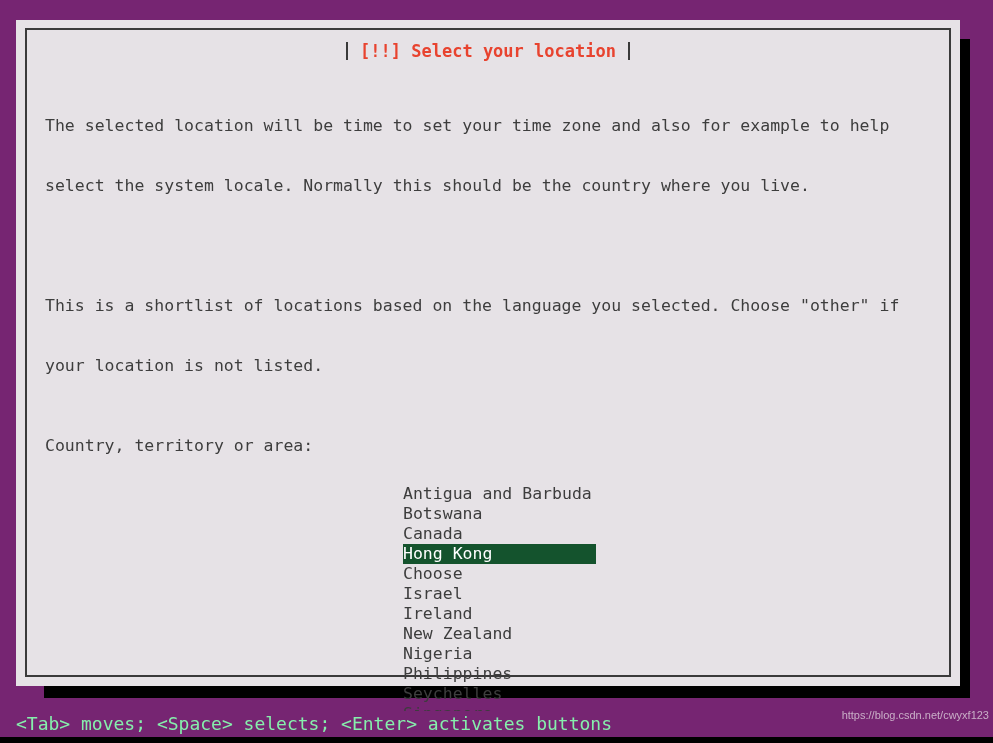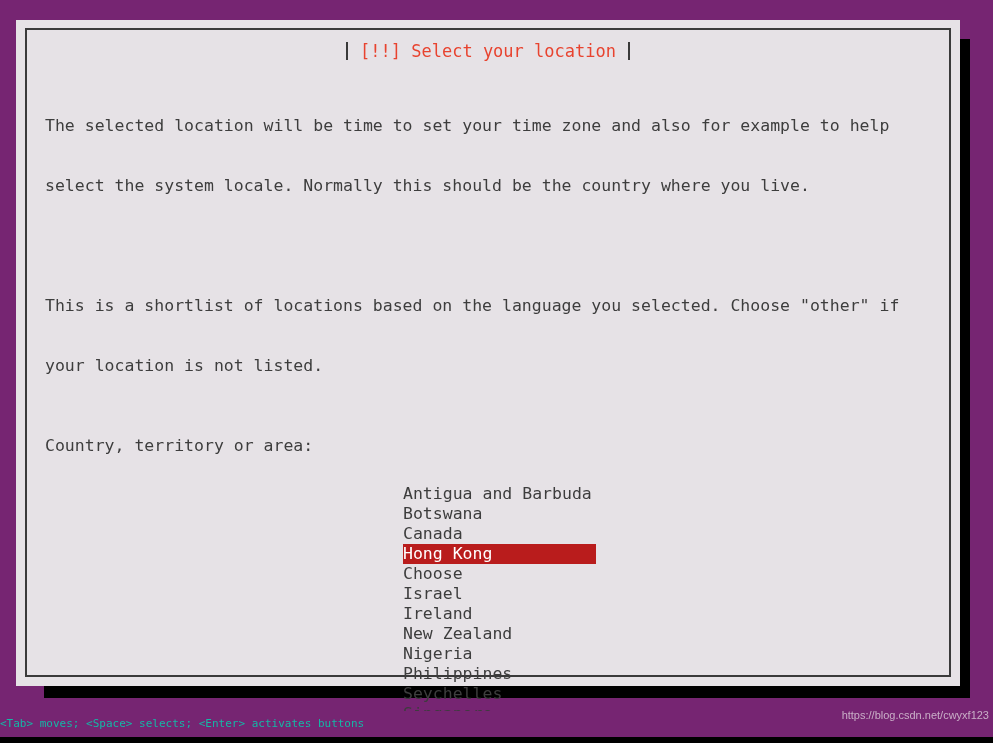--- a/index.html
+++ b/index.html
@@ -59,20 +59,21 @@
   #title-bar {
     position: absolute;
     left: 0;
     top: 20px;
     width: 944px;
     height: 22px;
     display: flex;
     align-items: center;
     justify-content: center;
     pointer-events: none;
+    font-weight: bold;
   }
   .title-tick {
     width: 2px;
     height: 18px;
     background: #3a3a3a;
   }
   #dialog-title {
     color: #e8432f;
     font-size: 17px;
     line-height: 22px;
@@ -120,41 +121,41 @@
     white-space: pre;
     font-size: 16.5px;
     line-height: 20px;
     height: 20px;
     color: #3d3d3d;
     display: block;
     width: 193px;
     padding-left: 0px;
   }
   .country-item.selected {
-    background: #b91c1c;
+    background: #14532d;
     color: #ffffff;
   }
 
   
   #status-bar {
     position: absolute;
     left: 0;
     bottom: 6px;
     width: 993px;
     height: 26px;
     display: flex;
     align-items: center;
     background: #762572;
   }
   #status-text {
-    color: #14b8a6;
-    font-size: 11px;
+    color: #86efac;
+    font-size: 18px;
     line-height: 26px;
     white-space: pre;
-    padding-left: 0px;
+    padding-left: 16px;
   }
   #bottom-black-strip {
     position: absolute;
     left: 0;
     bottom: 0;
     width: 993px;
     height: 6px;
     background: #000000;
   }
   #watermark {

